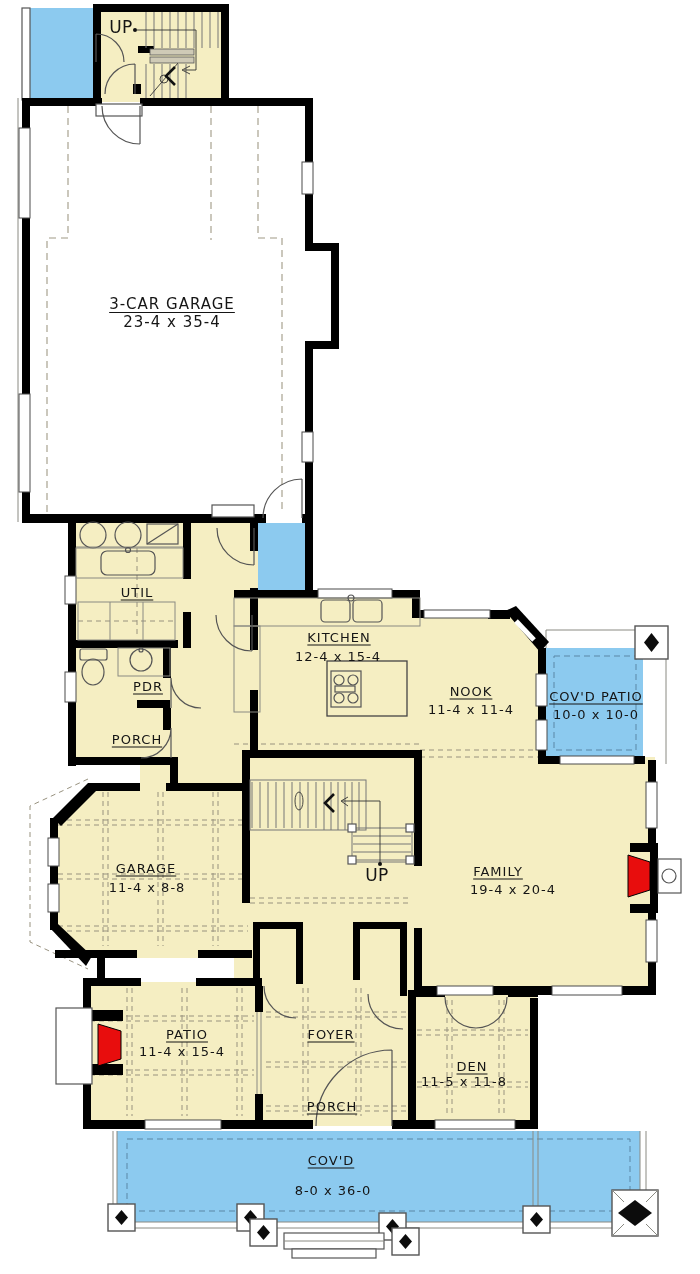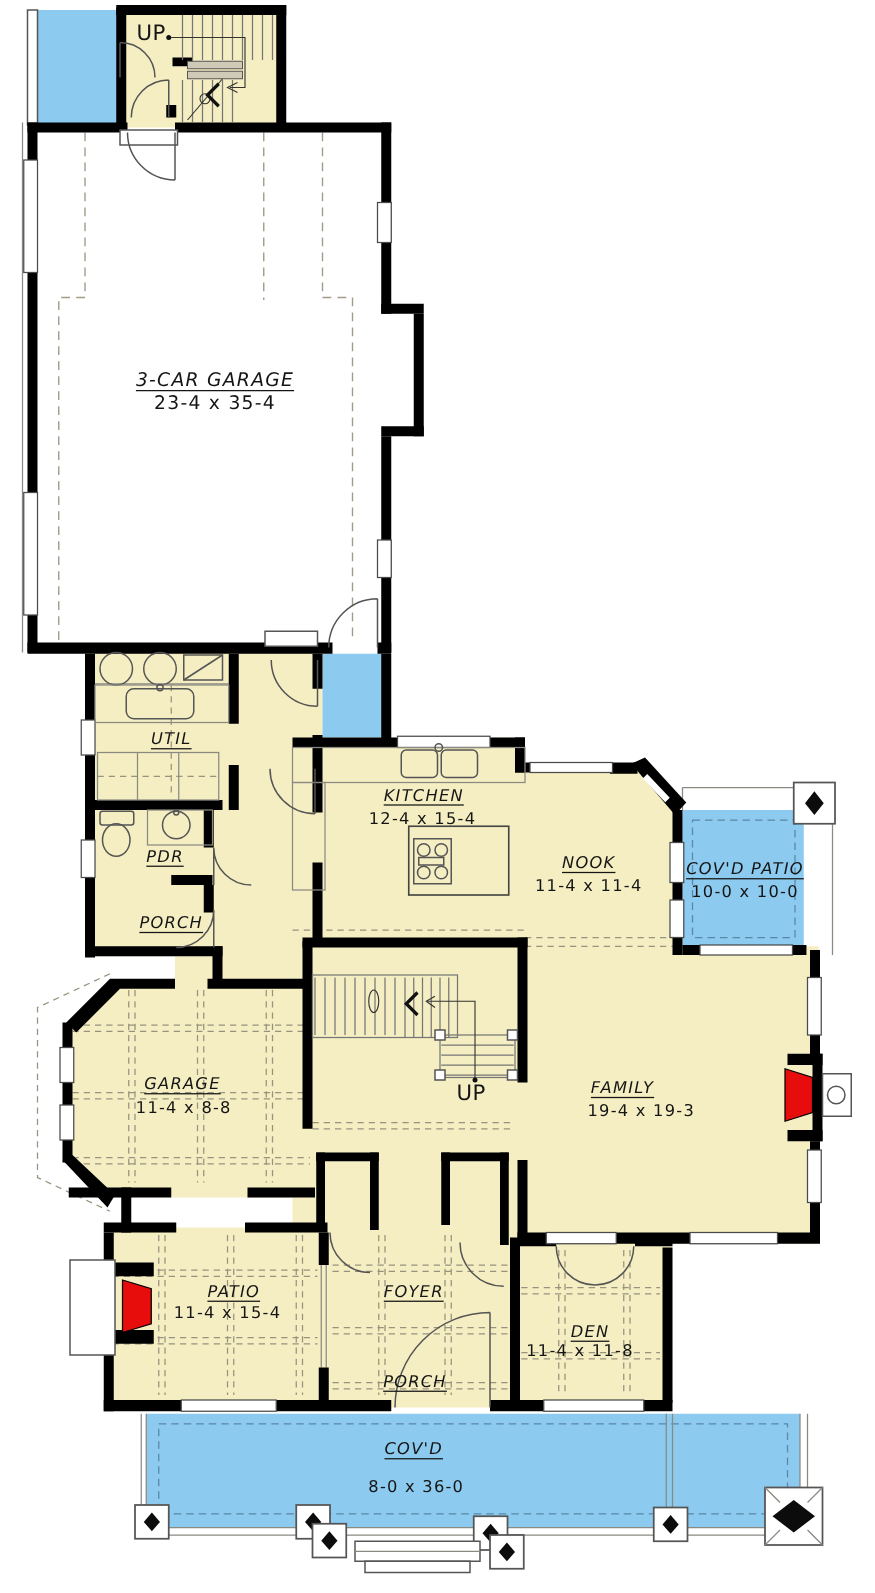--- a/index.html
+++ b/index.html
@@ -19,21 +19,21 @@
   .bdh{fill:none;stroke:#5b87a6;stroke-width:1;stroke-dasharray:6 4;}
   .red{fill:var(--fireplace,#E80D0D);stroke:#000;stroke-width:1;}
   .arw{fill:none;stroke:#111;stroke-width:2.6;}
   .gl{fill:none;stroke:#333;stroke-width:0.9;}
   .tread{fill:none;stroke:#777;stroke-width:1;}
   .post-o{fill:#fff;stroke:#555;stroke-width:1.4;}
   .post-i{fill:#0c0c0c;}
   .bar{fill:#cfcab6;stroke:#555;stroke-width:0.8;}
   .lbl{position:absolute;transform:translate(-50%,-50%);font-size:13px;letter-spacing:1px;
        color:#151515;white-space:nowrap;}
-  .nm{text-decoration:underline;text-underline-offset:3px;font-style:italic;}
+  .nm{text-decoration:underline;text-underline-offset:3px;}
   .big{font-size:15px;}
   .sm{font-size:17px;letter-spacing:0.5px;}
 </style>
 </head>
 <body>
 
 <div id="plan">
 <svg width="700" height="1274" viewBox="0 0 700 1274">
 
   <g>
@@ -327,35 +327,35 @@
       <rect class="fxf" x="284" y="1233" width="100" height="16"></rect>
       <path class="tn" d="M284,1241 H384"></path>
       <rect class="fxf" x="292" y="1249" width="84" height="9"></rect>
     </g>
   </g>
 </svg>
 
   <div class="lbl nm big" style="left:172px;top:304px">3-CAR GARAGE</div>
   <div class="lbl big" style="left:172px;top:322px">23-4 x 35-4</div>
   <div class="lbl nm" style="left:137px;top:592px">UTIL</div>
-  <div class="lbl nm" style="left:132px;top:686px">PDR</div>
+  <div class="lbl nm" style="left:148px;top:686px">PDR</div>
   <div class="lbl nm" style="left:137px;top:739px">PORCH</div>
   <div class="lbl nm" style="left:339px;top:637px">KITCHEN</div>
   <div class="lbl" style="left:338px;top:656px">12-4 x 15-4</div>
   <div class="lbl nm" style="left:471px;top:691px">NOOK</div>
   <div class="lbl" style="left:471px;top:709px">11-4 x 11-4</div>
   <div class="lbl nm" style="left:596px;top:696px">COV'D PATIO</div>
   <div class="lbl" style="left:596px;top:714px">10-0 x 10-0</div>
   <div class="lbl nm" style="left:146px;top:868px">GARAGE</div>
   <div class="lbl" style="left:147px;top:887px">11-4 x 8-8</div>
   <div class="lbl nm" style="left:498px;top:871px">FAMILY</div>
-  <div class="lbl" style="left:513px;top:889px">19-4 x 19-3</div>
+  <div class="lbl" style="left:513px;top:889px">19-4 x 20-4</div>
   <div class="lbl nm" style="left:187px;top:1034px">PATIO</div>
   <div class="lbl" style="left:182px;top:1051px">11-4 x 15-4</div>
   <div class="lbl nm" style="left:331px;top:1034px">FOYER</div>
   <div class="lbl nm" style="left:472px;top:1066px">DEN</div>
-  <div class="lbl" style="left:464px;top:1081px">11-4 x 11-8</div>
+  <div class="lbl" style="left:464px;top:1081px">11-5 x 11-8</div>
   <div class="lbl nm" style="left:331px;top:1160px">COV'D</div>
   <div class="lbl nm" style="left:332px;top:1106px">PORCH</div>
   <div class="lbl" style="left:333px;top:1190px">8-0 x 36-0</div>
   <div class="lbl sm" style="left:121px;top:27px">UP</div>
   <div class="lbl sm" style="left:377px;top:875px">UP</div>
 </div>
 
 </body></html>

